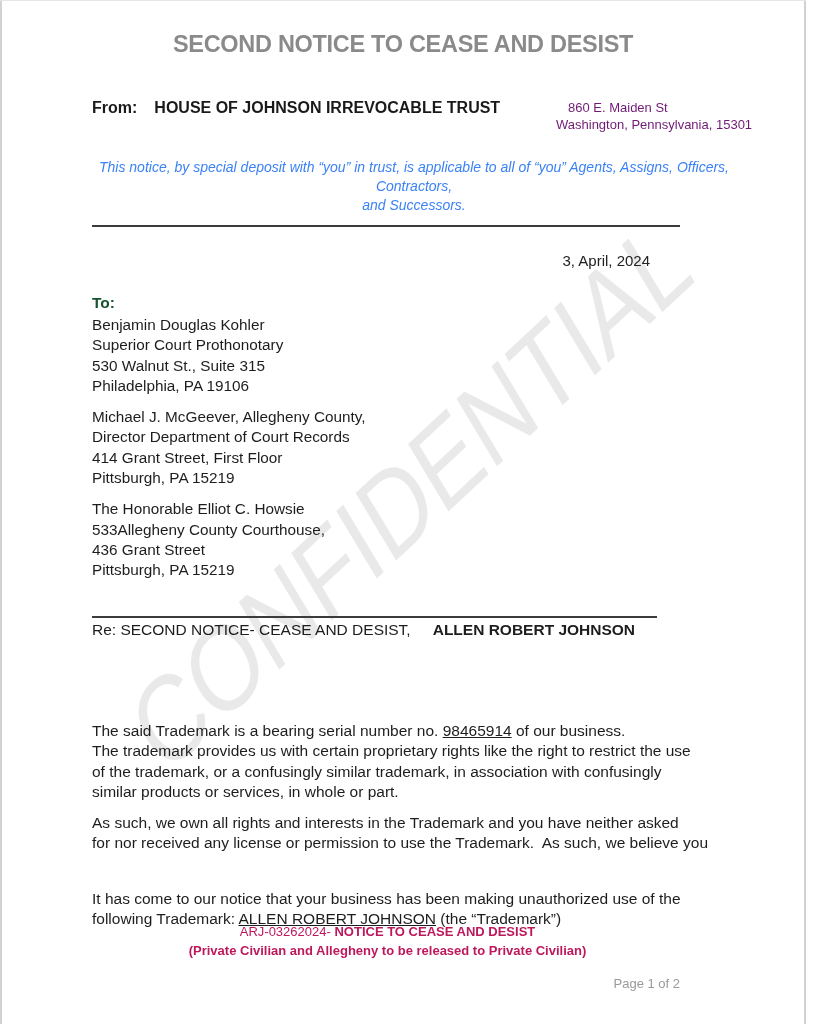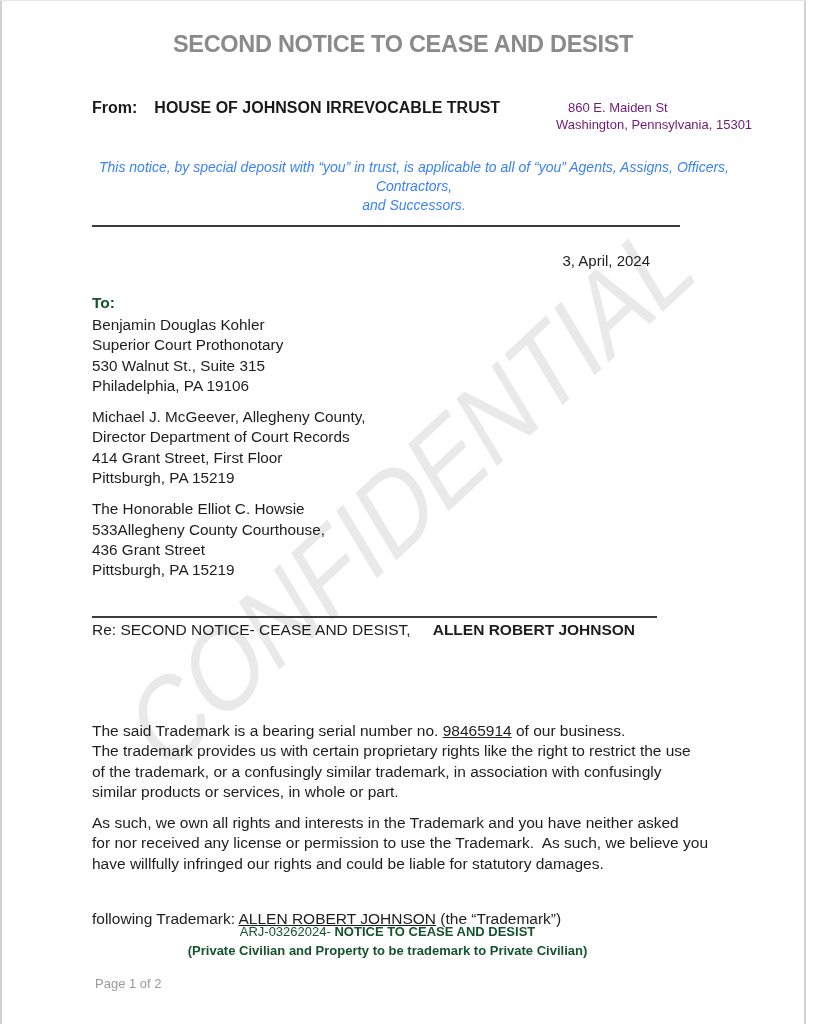--- a/index.html
+++ b/index.html
@@ -77,26 +77,26 @@
   }
   .para1 { top: 681px; }
   .para2 { top: 773px; }
   .para3 { top: 849px; }
 
   .footer-block {
     top: 923px; left: 95px; width: 585px;
     text-align: center;
     font-size: 13px;
     line-height: 18.5px;
-    color: #14532d;
+    color: #be185d;
   }
   .footer-bold { font-weight: bold; }
   .page-num {
     top: 976px; left: 95px; width: 585px;
-    text-align: left;
+    text-align: right;
     font-size: 13px;
     color: #9a9a9a;
   }
 </style>
 </head>
 <body>
 
 <div class="page">
 
   <div class="edge-left"></div>
@@ -140,26 +140,26 @@
 Pittsburgh, PA 15219</div>
   </div>
 
   <div class="abs rule2"></div>
 
   <div class="abs re-row">
     <span>Re: SECOND NOTICE- CEASE AND DESIST,</span><span class="re-name">ALLEN ROBERT JOHNSON</span>
   </div>
 
   <div class="abs para para1"><span>The said Trademark is a bearing serial number no. </span><span style="text-decoration: underline;">98465914</span><span> of our business.</span><br><span>The trademark provides us with certain proprietary rights like the right to restrict the use</span><br><span>of the trademark, or a confusingly similar trademark, in association with confusingly</span><br><span>similar products or services, in whole or part.</span></div>
-  <div class="abs para para2"><span>As such, we own all rights and interests in the Trademark and you have neither asked</span><br><span>for nor received any license or permission to use the Trademark.  As such, we believe you</span><br><span>have willfully infringed our rights and could be liable for statutory damages.</span></div>
-  <div class="abs para para3"><br><span>following Trademark: </span><span style="text-decoration: underline;">ALLEN ROBERT JOHNSON</span><span> (the “Trademark”)</span></div>
+  <div class="abs para para2"><span>As such, we own all rights and interests in the Trademark and you have neither asked</span><br><span>for nor received any license or permission to use the Trademark.  As such, we believe you</span><br></div>
+  <div class="abs para para3"><span>It has come to our notice that your business has been making unauthorized use of the</span><br><span>following Trademark: </span><span style="text-decoration: underline;">ALLEN ROBERT JOHNSON</span><span> (the “Trademark”)</span></div>
 
   <div class="abs footer-block">
     <div>
       <span>ARJ-03262024-</span>
       <span class="footer-bold">NOTICE TO CEASE AND DESIST</span>
     </div>
-    <div class="footer-bold">(Private Civilian and Property to be trademark to Private Civilian)</div>
+    <div class="footer-bold">(Private Civilian and Allegheny to be released to Private Civilian)</div>
   </div>
 
   <div class="abs page-num">Page 1 of 2</div>
 
 </div>
 
 </body></html>

